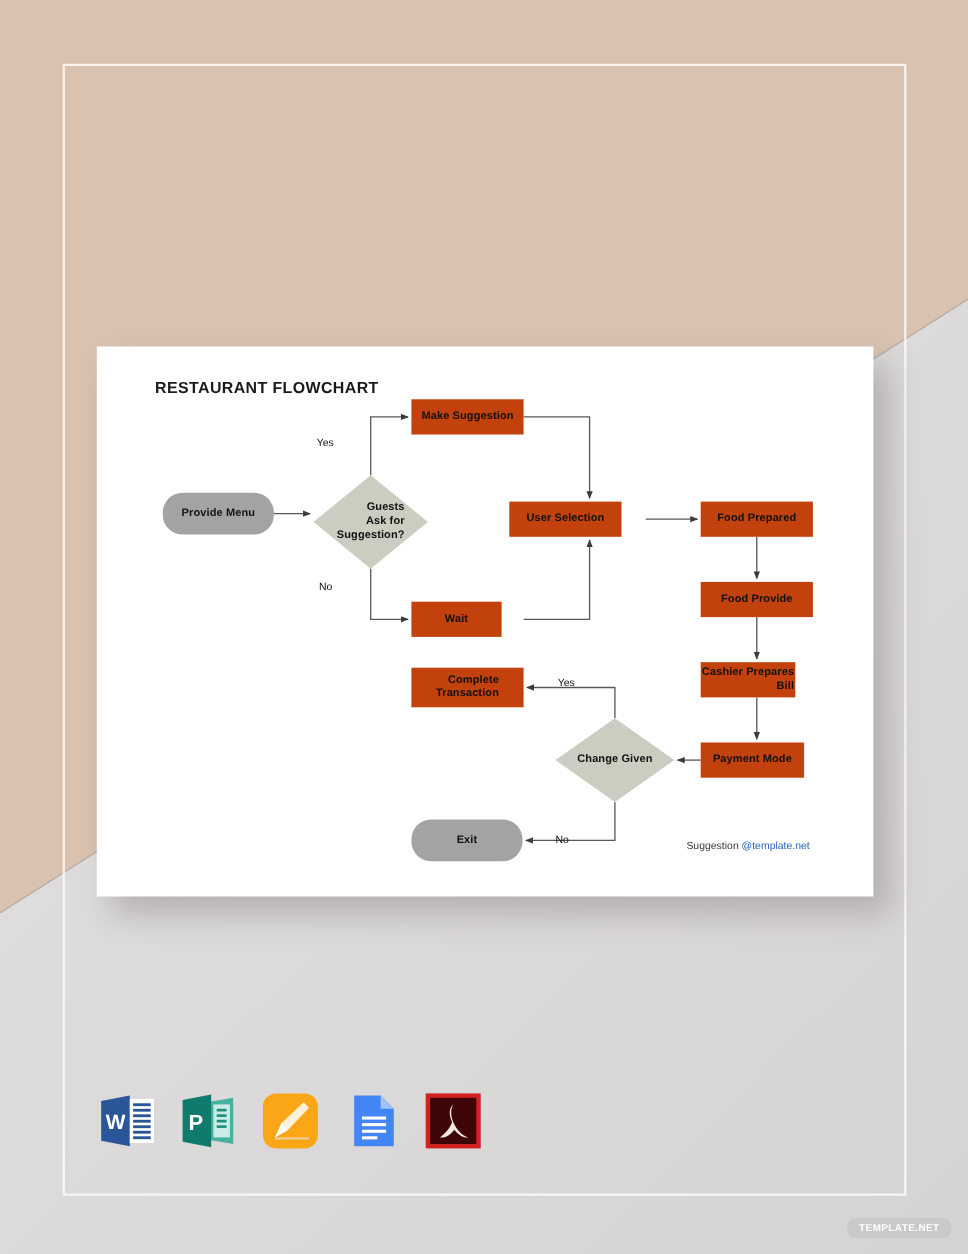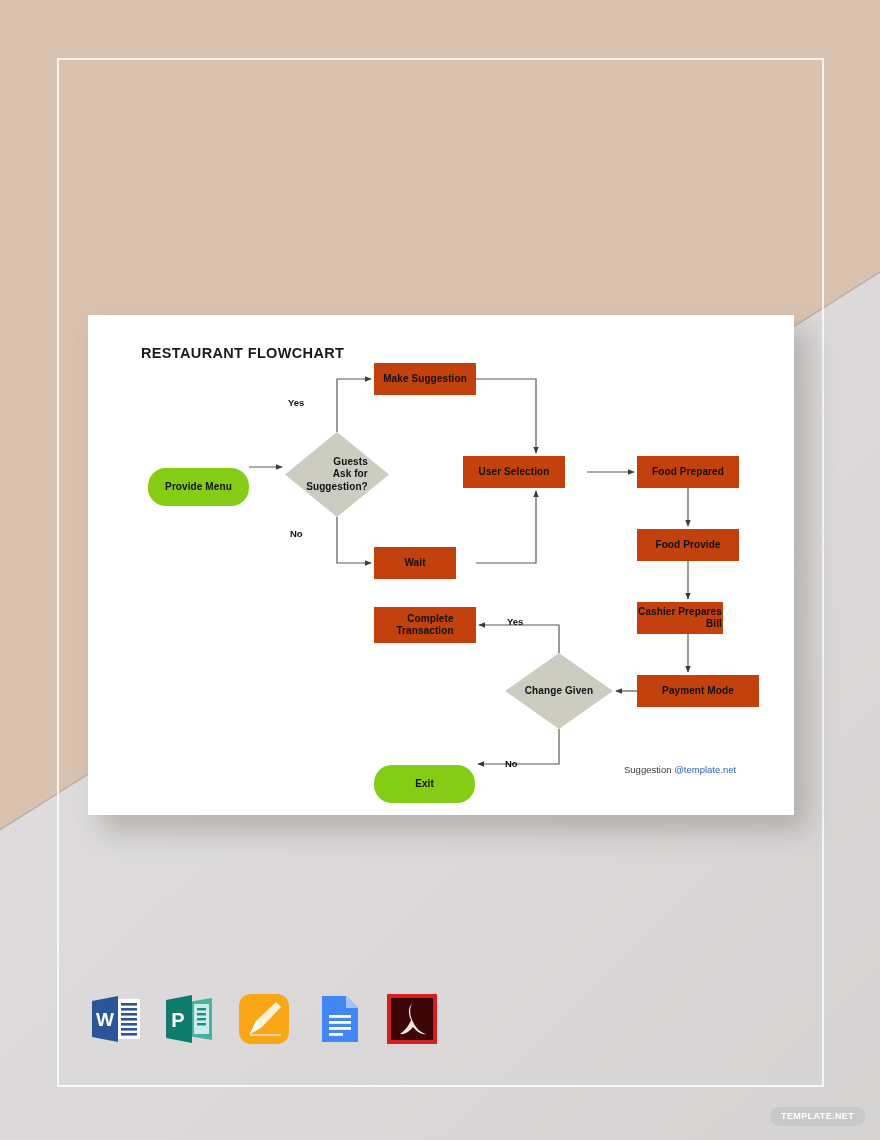--- a/index.html
+++ b/index.html
@@ -83,42 +83,41 @@
     font-weight: bold;
     color: #111111;
     line-height: 1.22;
     letter-spacing: 0.1px;
   }
   .node.proc {
     background: #c2410c;
     text-align: right;
   }
   .node.term {
-    background: #84cc16;
+    background: #a3a3a3;
     border-radius: 18px;
-    margin-top: 20px;
   }
   .node.dec {
     background: transparent;
     text-align: right;
   }
   .dec-label {
     position: relative;
     z-index: 2;
   }
   .dec-shape {
     position: absolute;
     inset: 0;
     z-index: 1;
   }
 
   .edge-label {
     position: absolute;
     font-size: 9.5px;
-    font-weight: bold;
+    font-weight: normal;
     color: #111111;
     white-space: nowrap;
   }
 
   #copyright {
     position: absolute;
     left: 536px;
     top: 449px;
     font-size: 9.5px;
     color: #3a3a3a;
@@ -245,21 +244,21 @@
   </div>
 
   <div class="node proc" style="left:549px; top:214px; width:102px; height:32px;">
     <span>Food Provide</span>
   </div>
 
   <div class="node proc" style="left:549px; top:287px; width:86px; height:32px;">
     <span>Cashier Prepares<br>Bill</span>
   </div>
 
-  <div class="node proc" style="left:549px; top:360px; width:122px; height:32px;">
+  <div class="node proc" style="left:549px; top:360px; width:94px; height:32px;">
     <span>Payment Mode</span>
   </div>
 
   <div class="node dec" style="left:417px; top:338px; width:108px; height:76px;">
     <svg class="dec-shape" viewBox="0 0 108 76" preserveAspectRatio="none">
       <polygon points="54,0 108,38 54,76 0,38" fill="#cdccc0"></polygon>
     </svg>
     <span class="dec-label">Change Given</span>
   </div>
 

